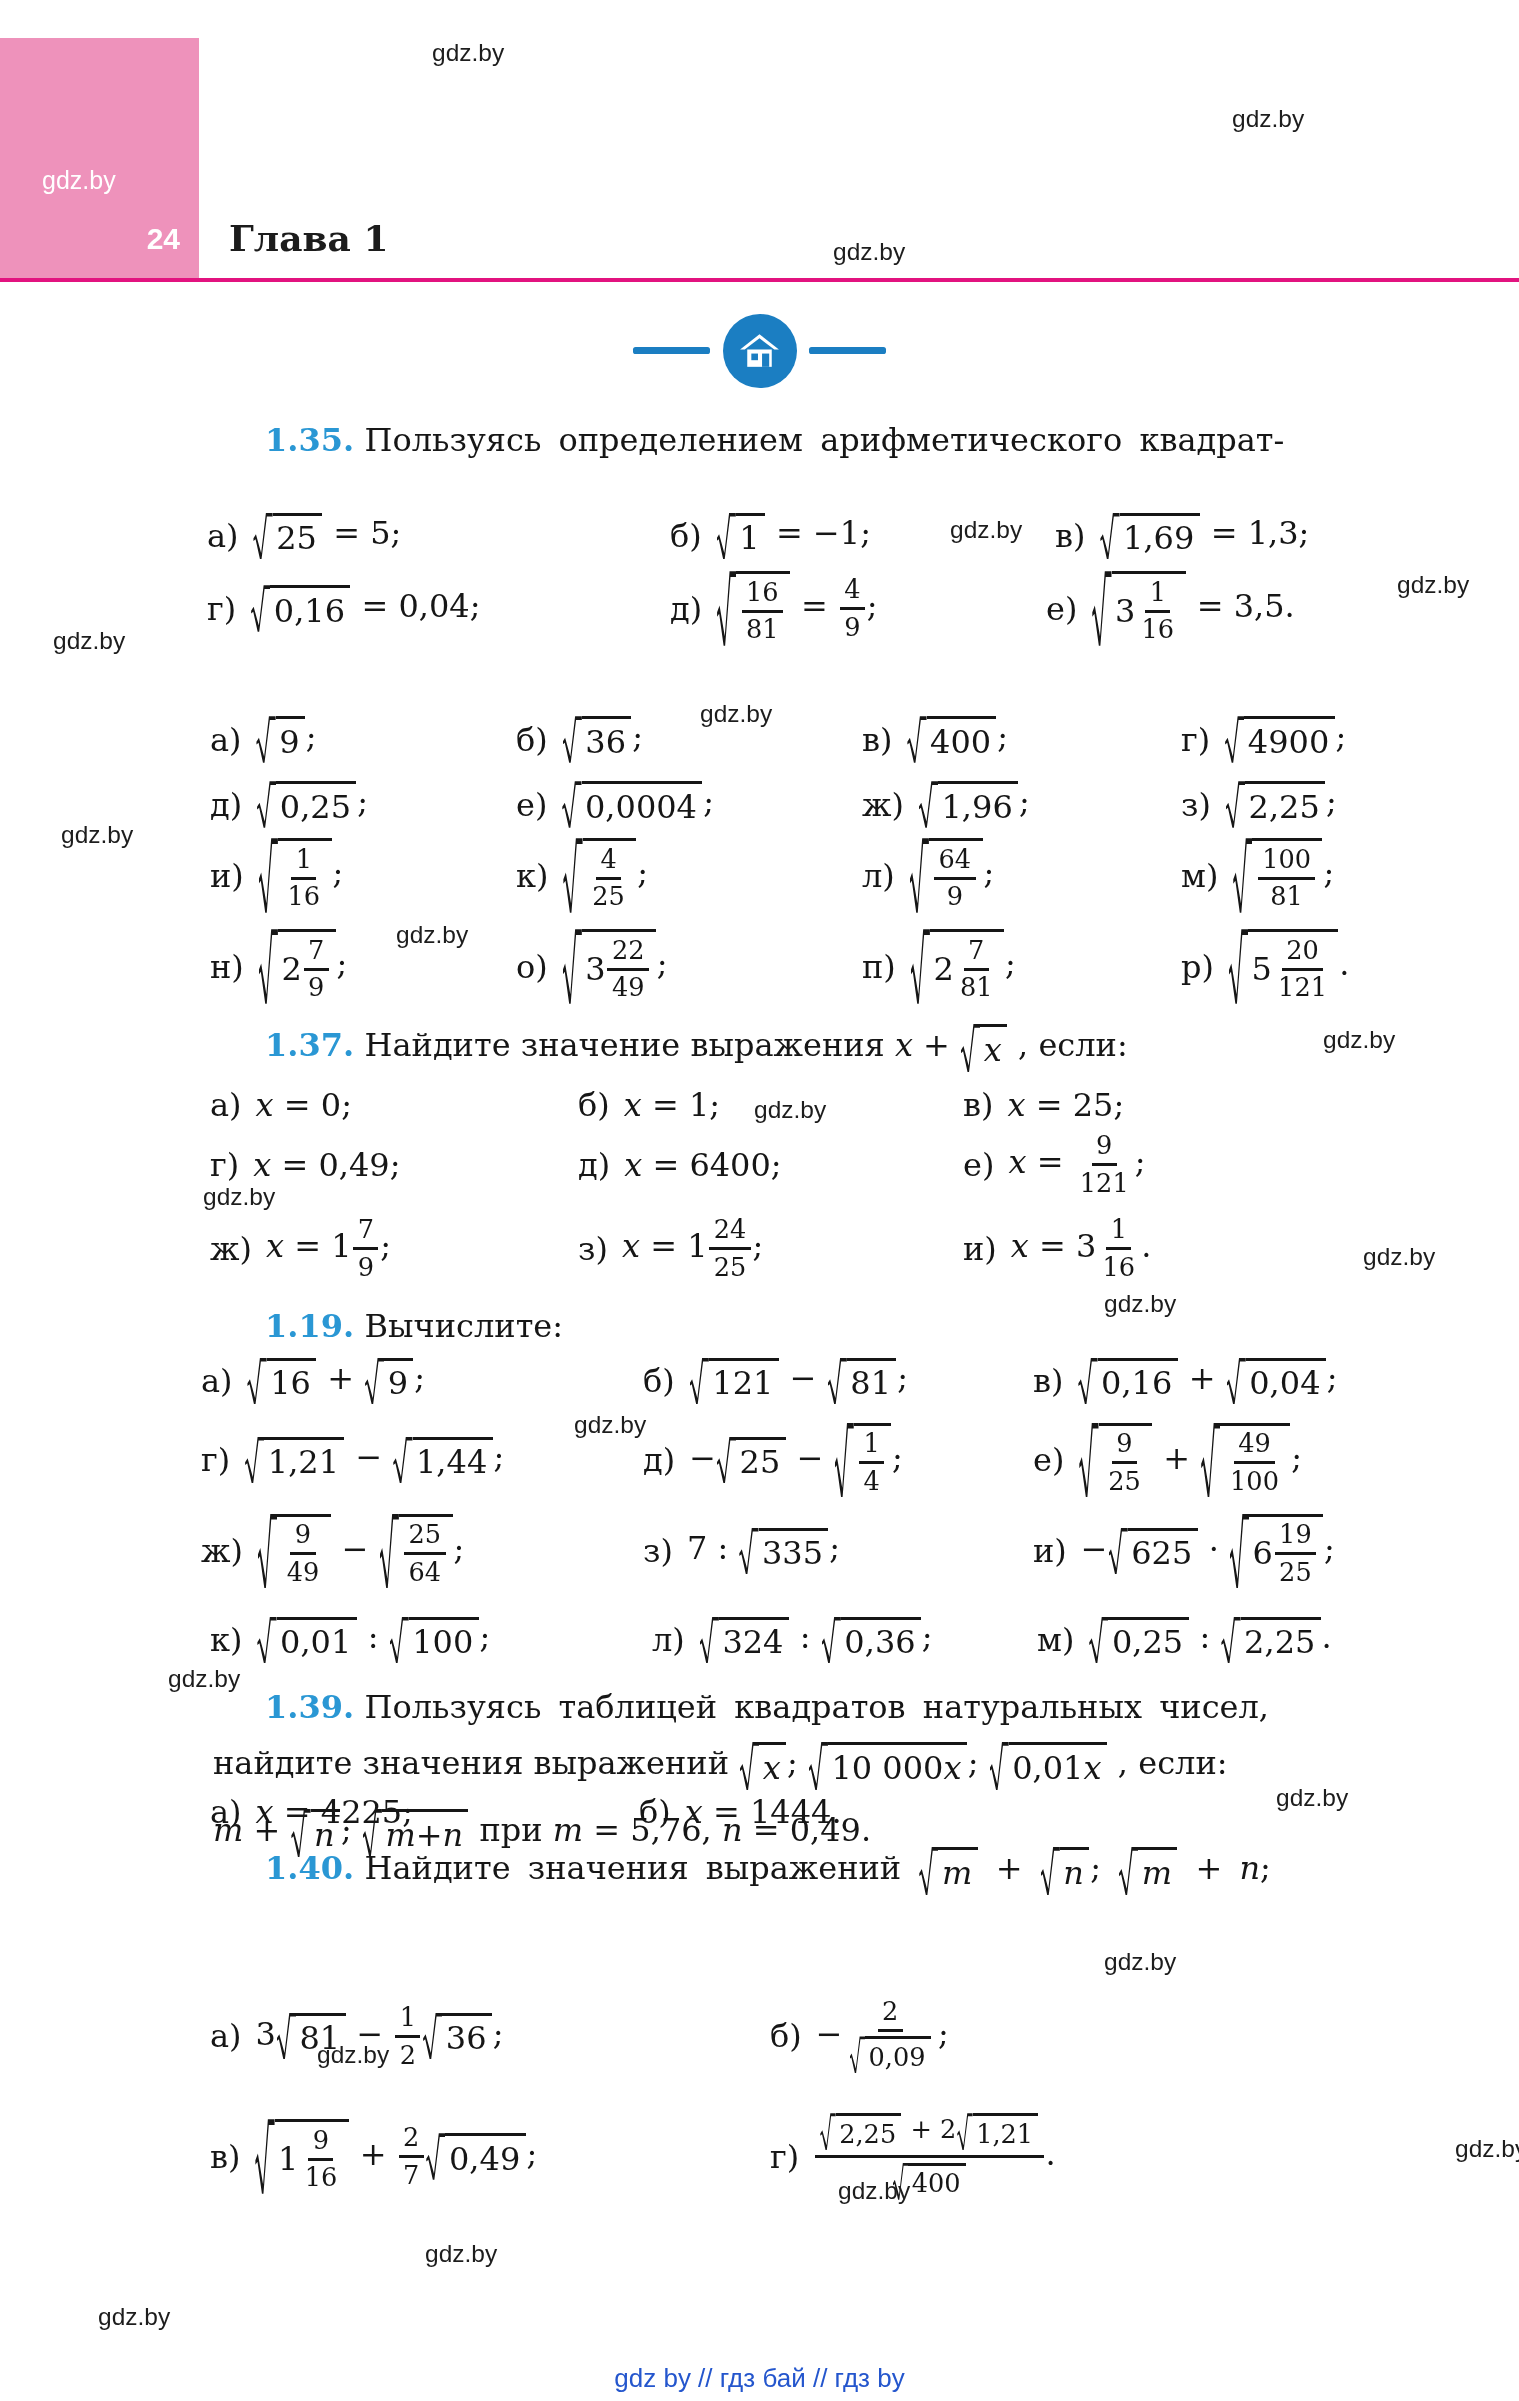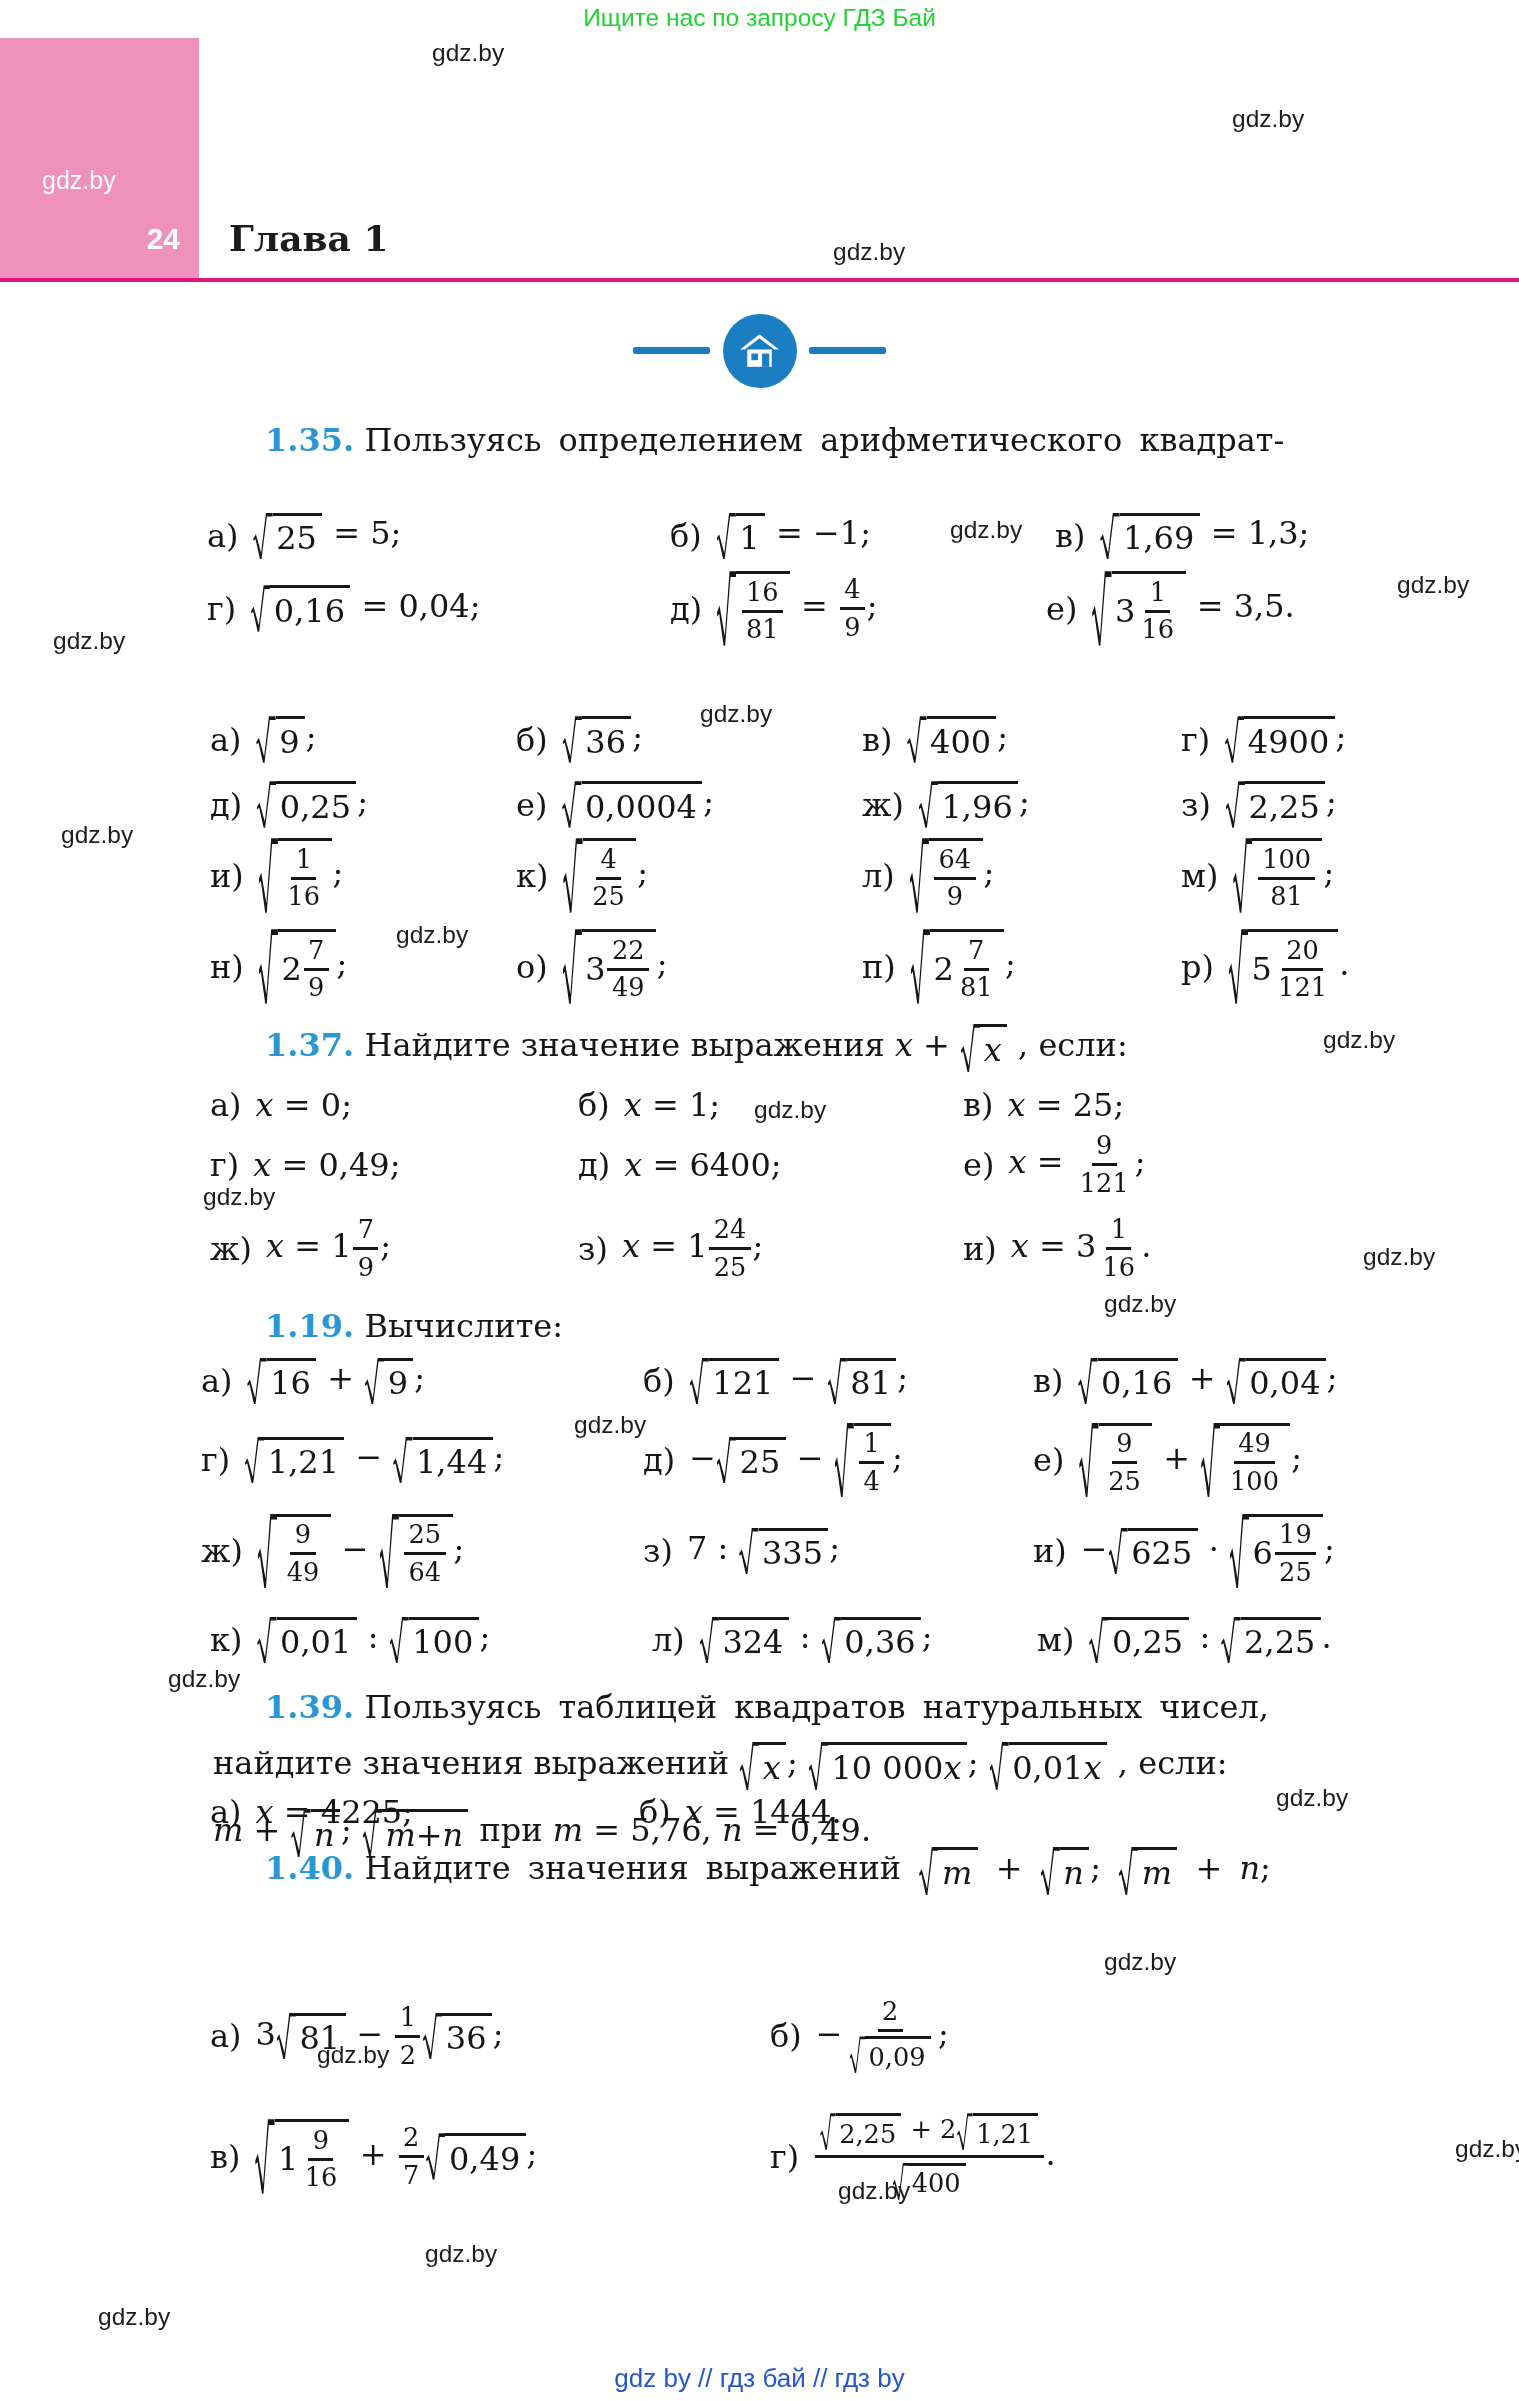--- a/index.html
+++ b/index.html
@@ -75,21 +75,20 @@
   }
   .footer {
     position:absolute; top:2363px; left:0; width:100%; text-align:center;
     font-family:"Liberation Sans", sans-serif; font-size:26px; color:var(--link,#2456cd);
   }
 </style>
 </head>
 <body>
 
 <div class="page" style="--green: #22d334; --band: #ee92bb; --rule: #e2137f; --blue: #1b7ec2; --numblue: #2a97d4; --ink: #161616; --link: #2456cd;">
-  <div class="promo">Ищите нас по запросу ГДЗ Бай</div>
 
   <div class="pink-band">
     <span class="band-wm">gdz.by</span>
     <span class="page-num">24</span>
   </div>
   <div class="chapter">Глава 1</div>
   <div class="pink-rule"></div>
 
   <div class="divider">
     <span class="dash"></span>

